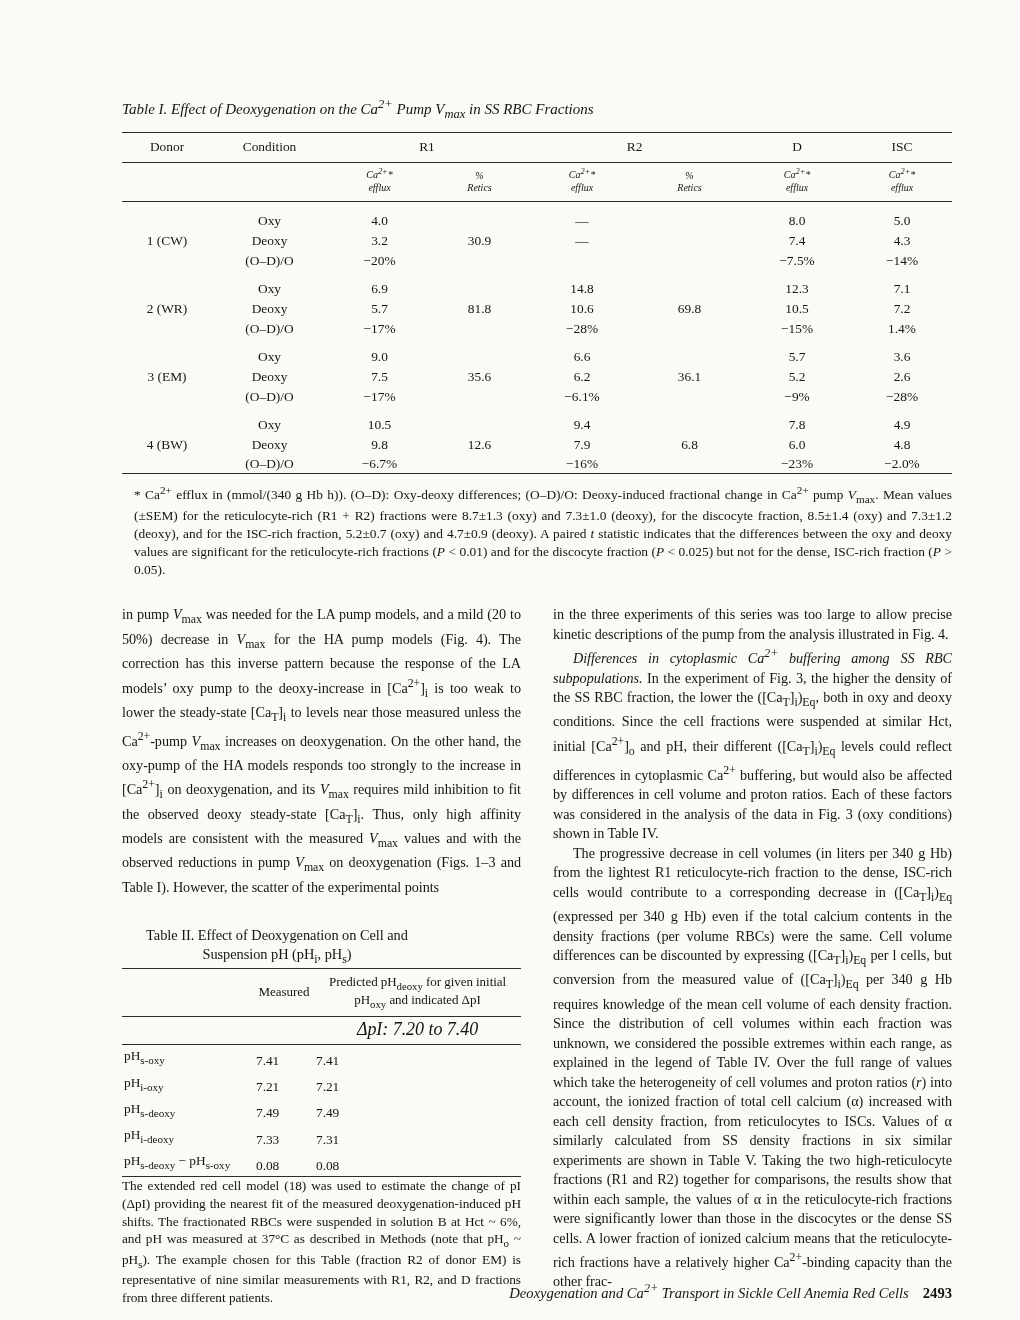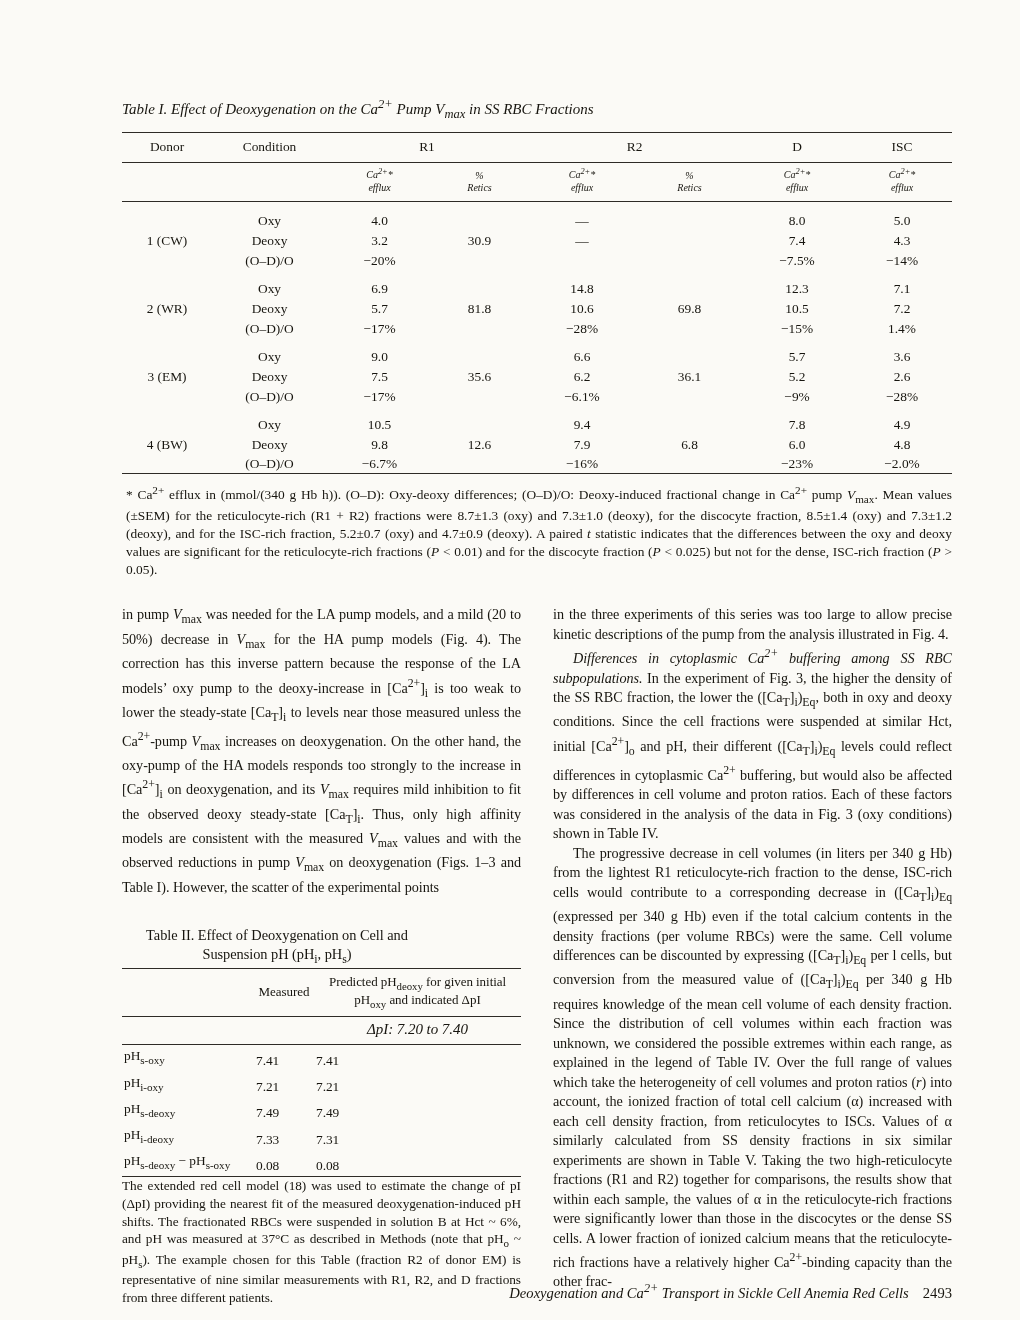--- a/index.html
+++ b/index.html
@@ -26,21 +26,21 @@
   .t1 thead tr.gh th { border-bottom: 1px solid #2e2b26; padding: 6px 2px 7px; }
   .t1 thead tr.sh th {
     border-bottom: 1px solid #2e2b26; font-style: italic;
     padding: 4px 2px 6px; line-height: 1.25; vertical-align: bottom; font-size: 10px;
   }
   .t1 tbody td { height: 20px; vertical-align: bottom; }
   .t1 tbody tr:nth-child(3n+1) td { padding-top: 11px; }
   .tl { text-align: center; }
   .fnote {
     font-size: 13.4px; line-height: 1.33; text-align: justify;
-    margin: 9px 0 0 4px;
+    margin: 9px 0 0 12px;
   }
 
   
   .columns { display: flex; gap: 32px; margin-top: 27px; }
   .col {
     width: 399px; font-size: 14.2px; line-height: 19.5px;
     text-align: justify; letter-spacing: -0.05px;
   }
   .col p { margin: 0; }
   .col p.indent { text-indent: 20px; }
@@ -56,35 +56,35 @@
     border-top: 1.4px solid #2e2b26; border-bottom: 1.4px solid #2e2b26;
     font-size: 13.4px;
   }
   .t2 th { font-weight: normal; }
   .t2 tr.h1 th {
     border-bottom: 1px solid #2e2b26; text-align: center;
     vertical-align: middle; padding: 5px 2px; line-height: 1.3; font-size: 13px;
   }
   .t2 tr.h2 td {
     border-bottom: 1px solid #2e2b26; font-style: italic; text-align: center;
-    padding: 3px 0 5px; font-size: 15px;
+    padding: 3px 0 5px; font-size: 18px;
   }
   .t2 tbody td { text-align: left; height: 19px; vertical-align: bottom; padding: 1px 2px; }
   .t2fnote {
     font-size: 13.3px; line-height: 1.33; text-align: justify;
     margin: 13px 0 0 0;
   }
 
   
   .footer {
     position: absolute; right: 68px; bottom: 18px;
     font-size: 14.6px; white-space: nowrap;
   }
   .ftitle { font-style: italic; }
-  .fpage { font-weight: normal; margin-left: 14px; margin-top: 30px; }
+  .fpage { font-weight: bold; margin-left: 14px; margin-top: 30px; }
 </style>
 </head>
 <body>
 
 <div class="page">
 
   <section>
     <p class="tcaption">Table I. Effect of Deoxygenation on the Ca<sup>2+</sup> Pump V<sub>max</sub> in SS RBC Fractions</p>
     <table class="t1">
       <colgroup>

